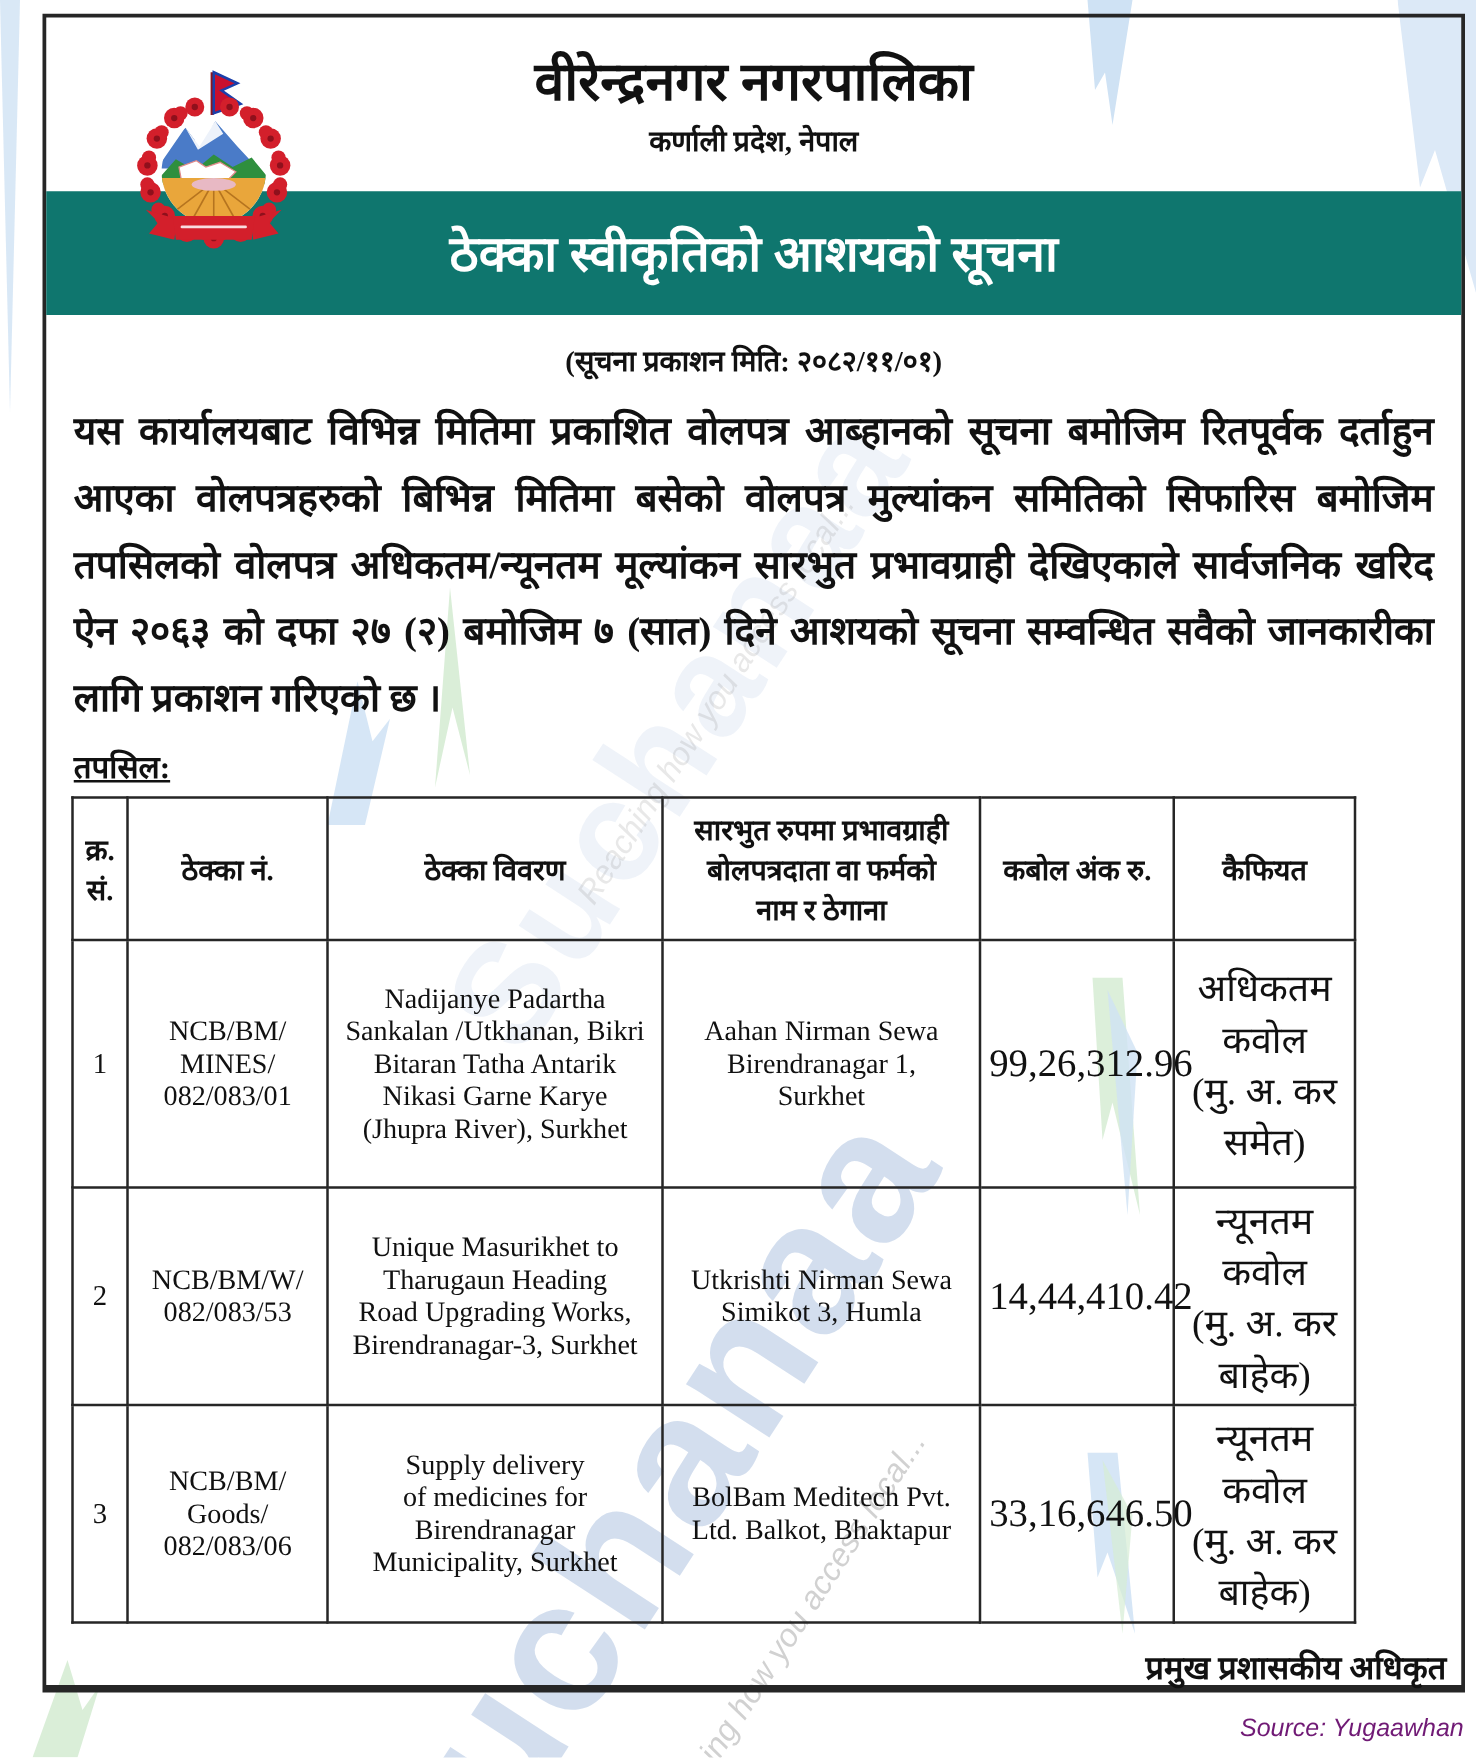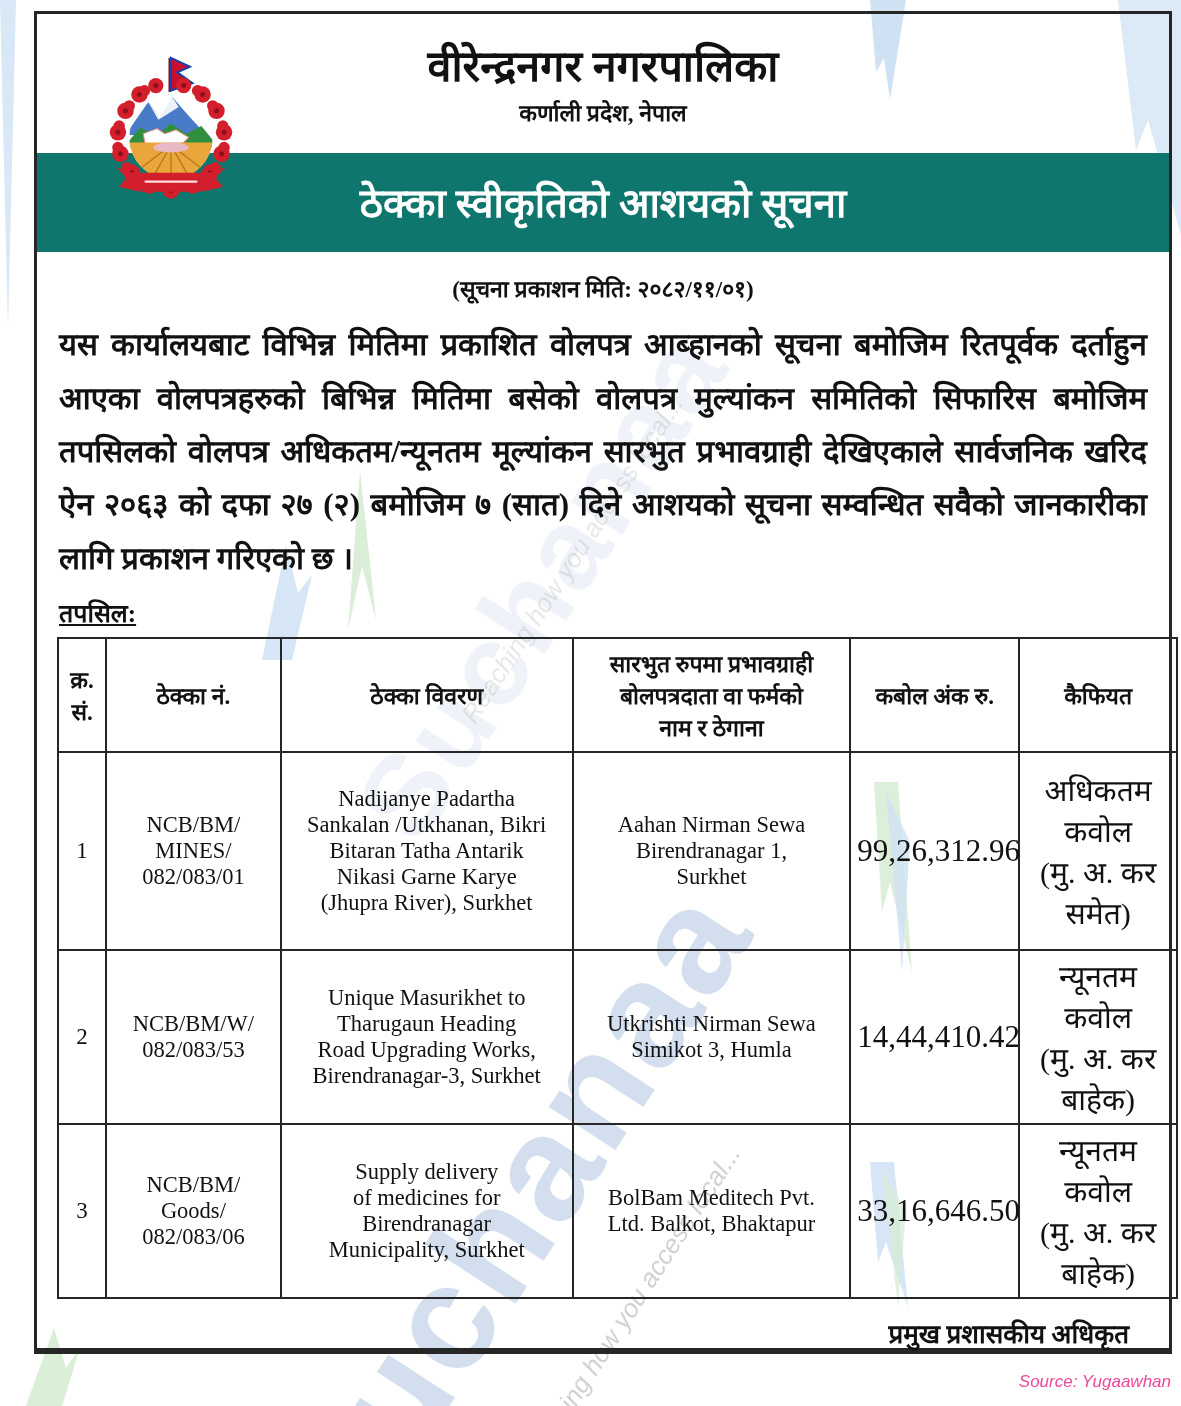--- a/index.html
+++ b/index.html
@@ -43,41 +43,41 @@
   .pubdate{text-align:center;font-size:23px;font-weight:bold;margin-top:20px;}
   .bodytext{
     margin:14px 22px 0 22px;font-size:31px;font-weight:600;
     text-align:justify;line-height:1.72;
   }
   .tapasil{
     margin:10px 0 0 22px;font-size:25px;font-weight:bold;
     text-decoration:underline;display:inline-block;
   }
   table.notice{
-    border-collapse:collapse;margin:8px 18px 0 20px;width:1121px;table-layout:fixed;
+    border-collapse:collapse;margin:8px 18px 0 20px;width:1028px;table-layout:fixed;
   }
   table.notice th,table.notice td{
     border:2.5px solid #262626;text-align:center;vertical-align:middle;
     white-space:pre-line;padding:4px 6px;
   }
   table.notice th{font-size:23px;font-weight:bold;height:104px;}
   td.sn{font-size:23px;font-family:"Liberation Serif",serif;}
   td.en{font-size:22.5px;font-family:"Liberation Serif",serif;}
   td.amt{font-size:31px;font-family:"Liberation Serif",serif;}
   td.ne{font-size:30px;font-weight:400;}
   tr.r1 td{height:188px;}
   tr.r2 td{height:160px;}
   tr.r3 td{height:144px;}
   .signatory{
-    text-align:right;padding-right:40px;margin-top:16px;
+    text-align:right;padding-right:12px;margin-top:16px;
     font-size:26px;font-weight:bold;
   }
   .source{
     position:absolute;right:10px;top:1372px;z-index:1;
-    font-family:"Liberation Sans",sans-serif;font-style:italic;font-size:17px;color:#ec4899;
+    font-family:"Liberation Sans",sans-serif;font-style:italic;font-size:20px;color:#701a75;
   }
 </style>
 </head>
 <body>
 
 <div class="page">
 
   <div class="wm-layer">
     <div class="wm-brand mid">Suchanaa</div>
     <div class="wm-tag mid">Reaching how you access local...</div>

